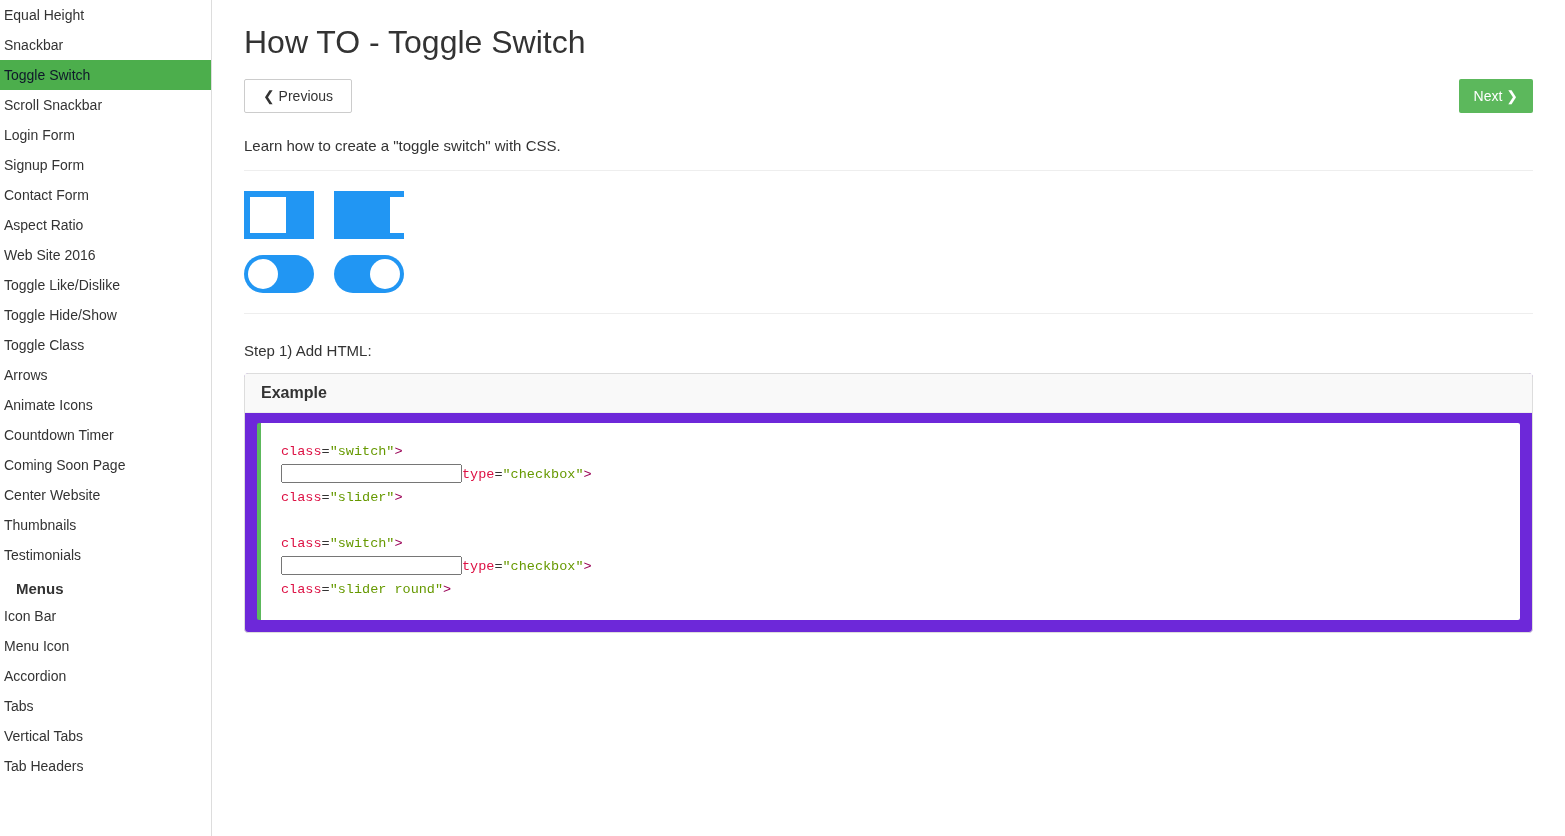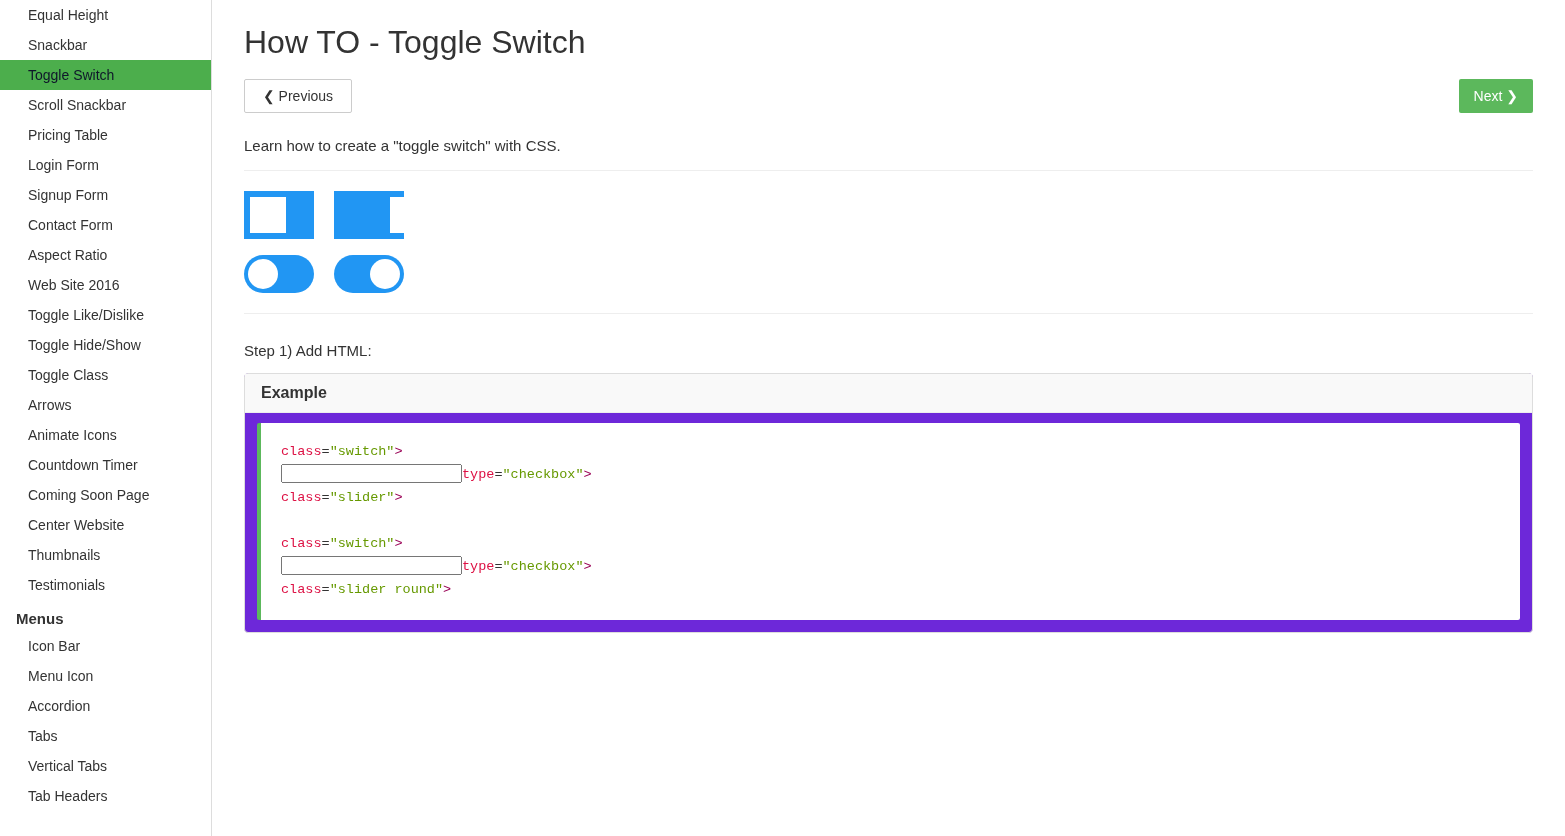--- a/index.html
+++ b/index.html
@@ -9,21 +9,21 @@
     #sidebar {
       width: 212px;
       min-width: 212px;
       background: #fff;
       border-right: 1px solid #ddd;
       overflow-y: auto;
       padding-top: 0;
     }
     .sidebar-item {
       display: block;
-      padding: 7px 28px;
+      padding: 7px 4px;
       cursor: pointer;
       color: #333;
       text-decoration: none;
       font-size: 14px;
     }
     .sidebar-item.active {
       background: #4cae4c;
       color: #0f172a;
     }
     .sidebar-section-label {
@@ -208,21 +208,20 @@
   </style>
 </head>
 <body>
 
 <nav id="sidebar">
   <div id="sidebar-top-items">
       <a class="sidebar-item">Equal Height</a>
       <a class="sidebar-item">Snackbar</a>
       <a class="sidebar-item active">Toggle Switch</a>
       <a class="sidebar-item">Scroll Snackbar</a>
-      <a class="sidebar-item">Pricing Table</a>
       <a class="sidebar-item">Login Form</a>
       <a class="sidebar-item">Signup Form</a>
       <a class="sidebar-item">Contact Form</a>
       <a class="sidebar-item">Aspect Ratio</a>
       <a class="sidebar-item">Web Site 2016</a>
       <a class="sidebar-item">Toggle Like/Dislike</a>
       <a class="sidebar-item">Toggle Hide/Show</a>
       <a class="sidebar-item">Toggle Class</a>
       <a class="sidebar-item">Arrows</a>
       <a class="sidebar-item">Animate Icons</a>

